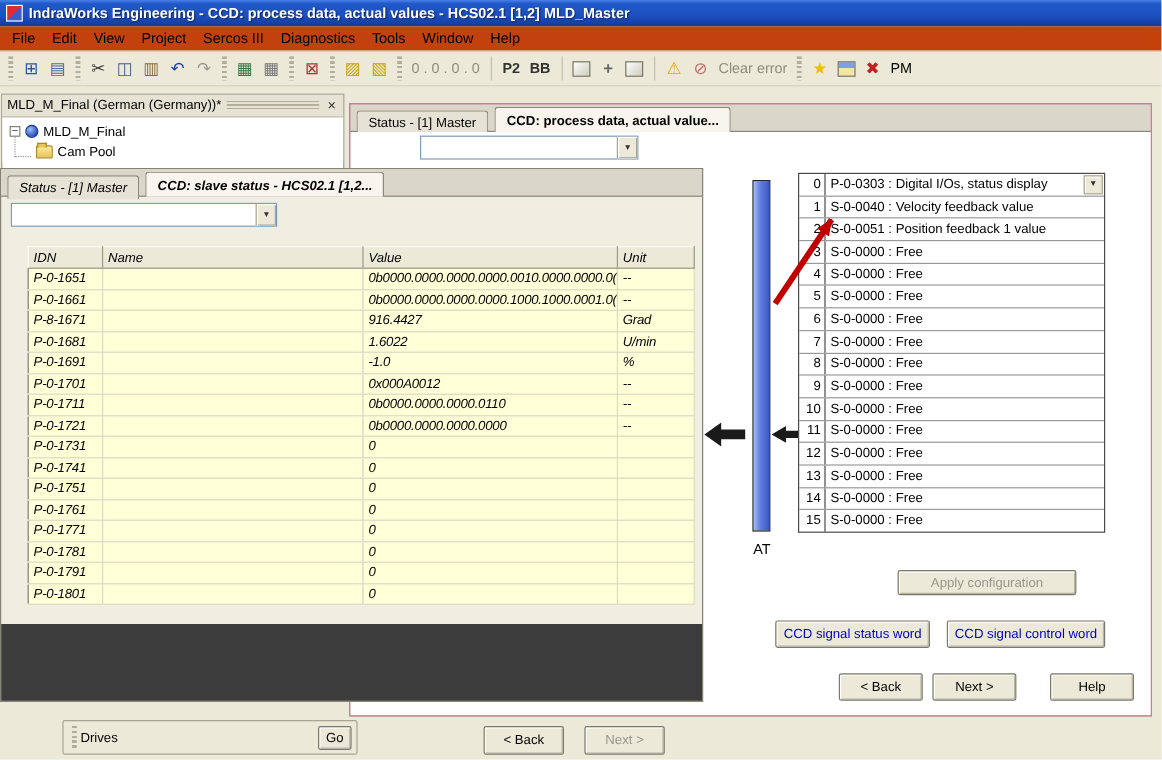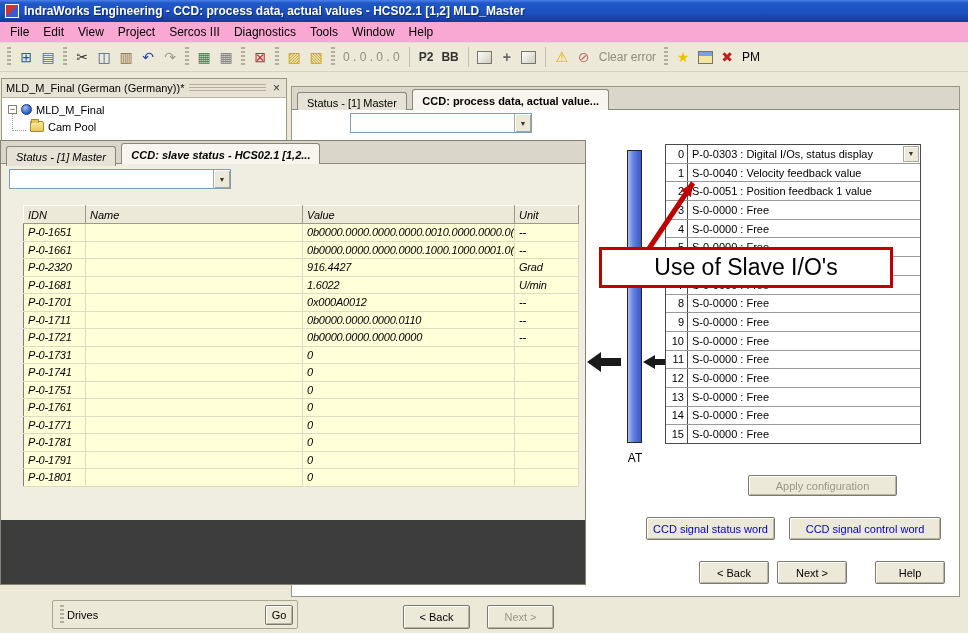--- a/index.html
+++ b/index.html
@@ -13,21 +13,21 @@
   #titlebar { position:absolute; left:0; top:0; width:968px; height:22px;
     background:linear-gradient(180deg,#4A80E8 0%, #2058C8 14%, #1C4FC0 60%, #123A9A 100%);
     display:flex; align-items:center; padding:0 5px; gap:5px; }
   #titlebar .t { color:#fff; font-size:12px; font-weight:bold; white-space:nowrap;
     text-shadow:1px 1px 1px #0a2a6a; }
   .appicon { width:14px; height:14px; border:1px solid #fff; flex:0 0 auto;
     background:linear-gradient(135deg,#d83030 0 49%, #3a5ec8 49%); }
 
   
   #menubar { position:absolute; left:0; top:22px; width:968px; height:21px;
-    background:#f9a8d4; border-bottom:1px solid #E2DECF; display:flex; align-items:center; padding-left:3px; }
+    background:#c2410c; border-bottom:1px solid #E2DECF; display:flex; align-items:center; padding-left:3px; }
   .menu-item { font-size:12px; padding:2px 7px; white-space:nowrap; }
   #toolbar { position:absolute; left:0; top:43px; width:968px; height:29px;
     background:#ECE9D8; border-bottom:1px solid #D6D2C2; display:flex; align-items:center; padding-left:4px; gap:2px; }
   .tbi { width:20px; height:20px; display:flex; align-items:center; justify-content:center;
     font-size:14px; line-height:1; flex:0 0 auto; }
   .tbox { width:15px; height:13px; border:1px solid #77756a; display:inline-block;
     background:linear-gradient(135deg,#fdfdfd,#cfcdbf); }
   .grip { width:4px; height:20px; margin:0 3px; flex:0 0 auto;
     background:repeating-linear-gradient(180deg,#b2ae9e 0 2px, rgba(0,0,0,0) 2px 4px); }
   .sep { width:1px; height:20px; background:#C2BEAE; margin:0 4px; flex:0 0 auto; }
@@ -293,29 +293,26 @@
 
     <svg style="position:absolute; left:339px; top:51px; width:80px; height:100px; overflow:visible;">
       <defs>
         <marker id="ah" markerUnits="userSpaceOnUse" markerWidth="20" markerHeight="16" refX="13" refY="6" orient="auto">
           <path d="M0,0 L14,6 L0,12 Z" fill="#C00000"></path>
         </marker>
       </defs>
       <line x1="15" y1="92" x2="62" y2="22" stroke="#C00000" stroke-width="5" marker-end="url(#ah)"></line>
     </svg>
 
-    <div id="callout">
-      <span>Use of Slave I/O's</span>
-    </div>
 
     <div class="small-label" style="left:327px; top:341px; width:32px;">AT</div>
 
     <div class="btn3 btn-dis" style="left:456px; top:365px; width:149px; height:21px;">Apply configuration</div>
     <div class="btn3 btn-blue" style="left:354px; top:407px; width:129px; height:23px;">CCD signal status word</div>
-    <div class="btn3 btn-blue" style="left:497px; top:407px; width:152px; height:23px;">CCD signal control word</div>
+    <div class="btn3 btn-blue" style="left:497px; top:407px; width:132px; height:23px;">CCD signal control word</div>
     <div class="btn3" style="left:407px; top:451px; width:70px; height:23px;">&lt; Back</div>
     <div class="btn3" style="left:485px; top:451px; width:70px; height:23px;">Next &gt;</div>
     <div class="btn3" style="left:583px; top:451px; width:70px; height:23px;">Help</div>
   </div>
 </div>
 
 <div id="frontwin">
   <div class="tabstrip" id="fronttabs">
     <span class="tab">Status - [1] Master</span>
     <span class="tab active">CCD: slave status - HCS02.1 [1,2...</span>
@@ -341,30 +338,36 @@
           <td>0b0000.0000.0000.0000.0010.0000.0000.0(</td>
           <td>--</td>
         </tr>
         <tr>
           <td>P-0-1661</td>
           <td></td>
           <td>0b0000.0000.0000.0000.1000.1000.0001.0(</td>
           <td>--</td>
         </tr>
         <tr>
-          <td>P-0-2320</td>
+          <td>P-8-1671</td>
           <td></td>
           <td>916.4427</td>
           <td>Grad</td>
         </tr>
         <tr>
           <td>P-0-1681</td>
           <td></td>
           <td>1.6022</td>
           <td>U/min</td>
+        </tr>
+        <tr>
+          <td>P-0-1691</td>
+          <td></td>
+          <td>-1.0</td>
+          <td>%</td>
         </tr>
         <tr>
           <td>P-0-1701</td>
           <td></td>
           <td>0x000A0012</td>
           <td>--</td>
         </tr>
         <tr>
           <td>P-0-1711</td>
           <td></td>

